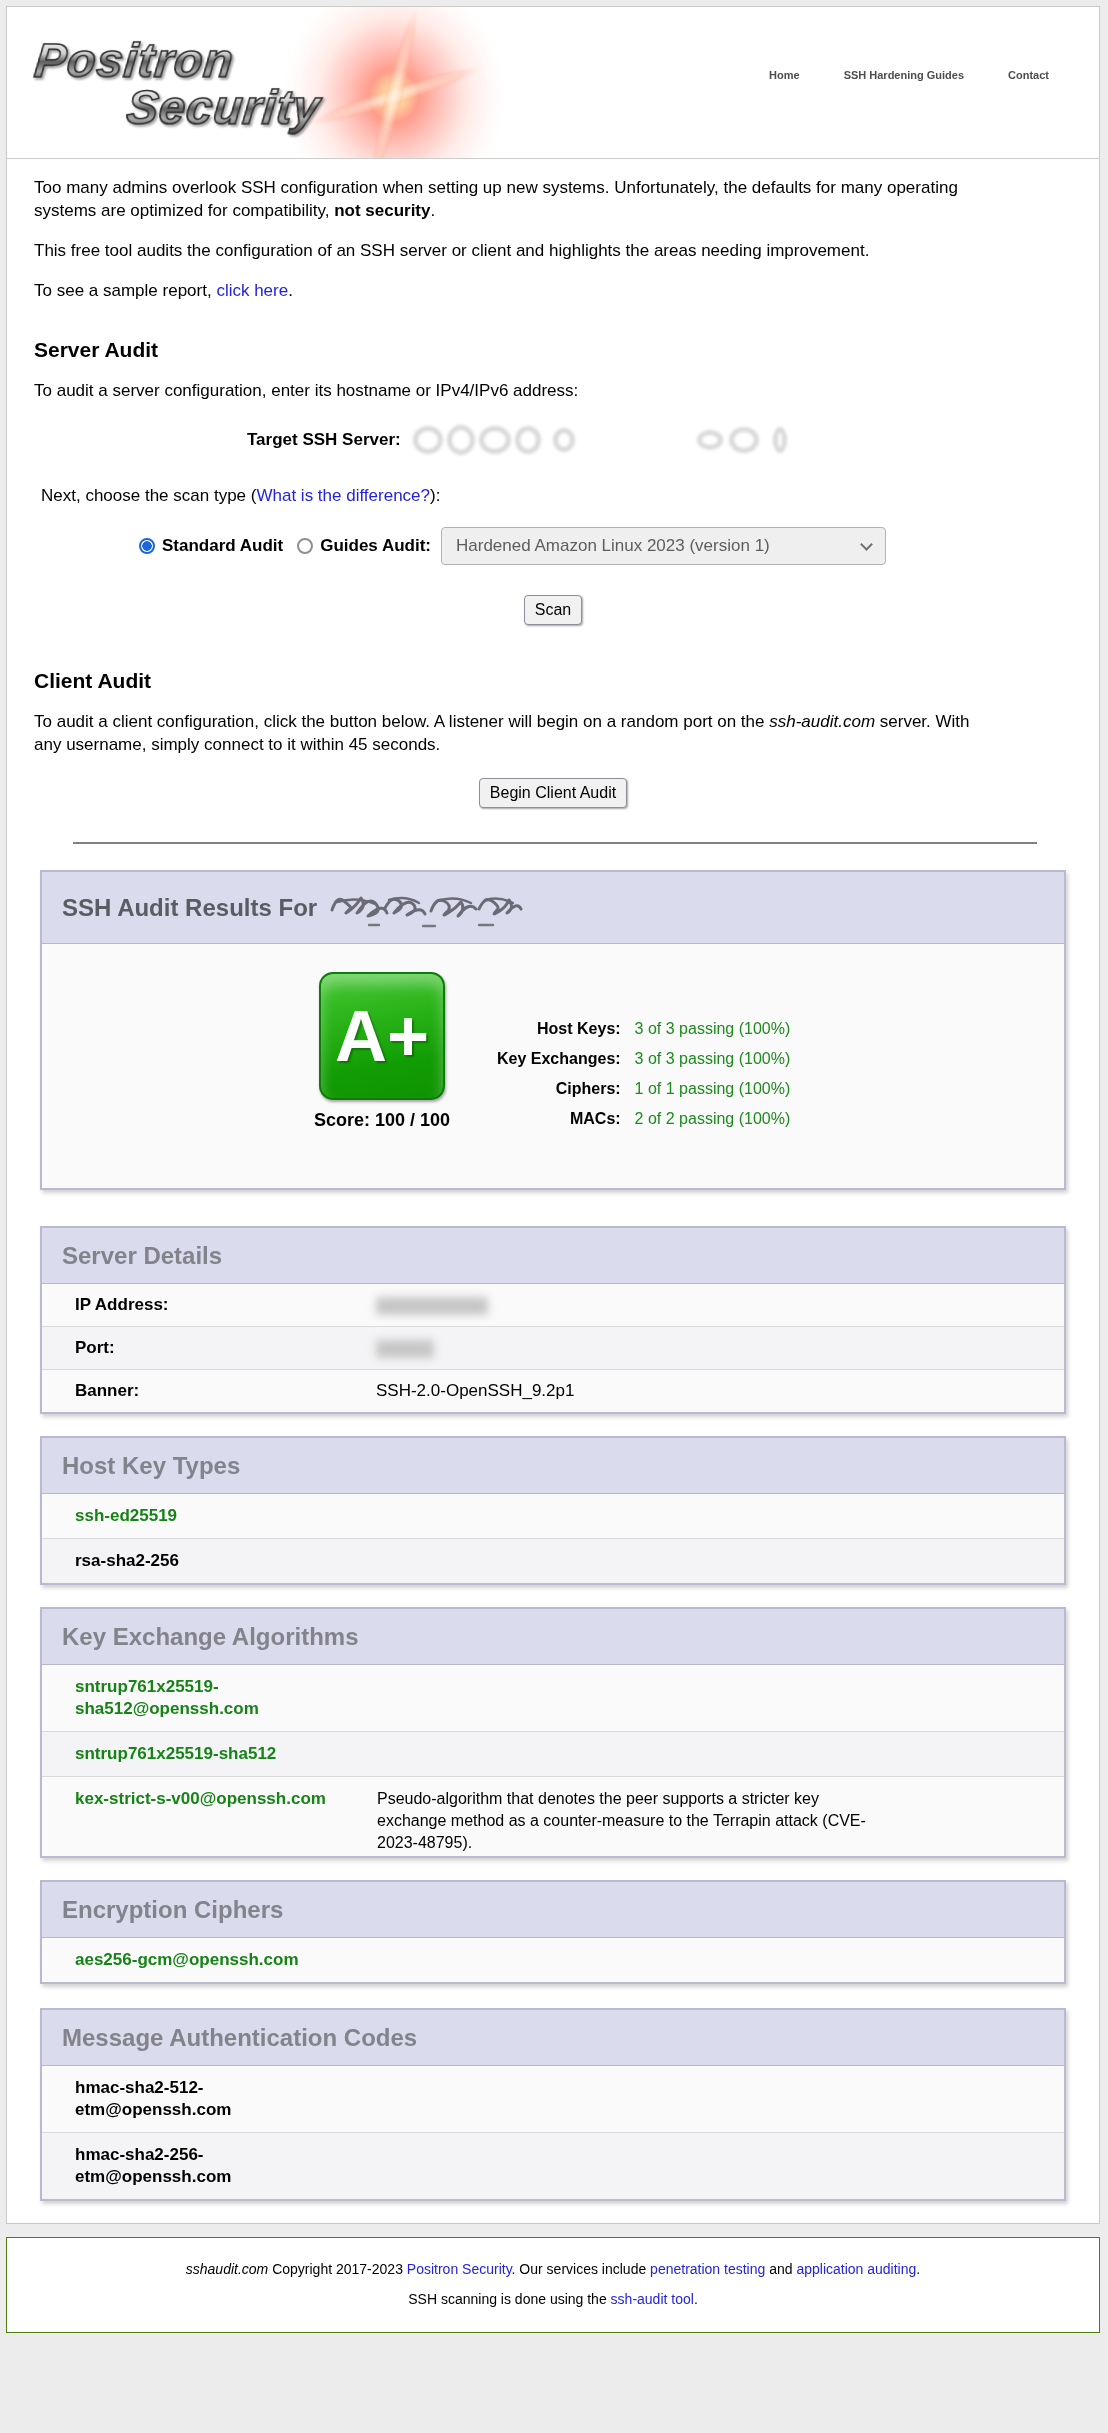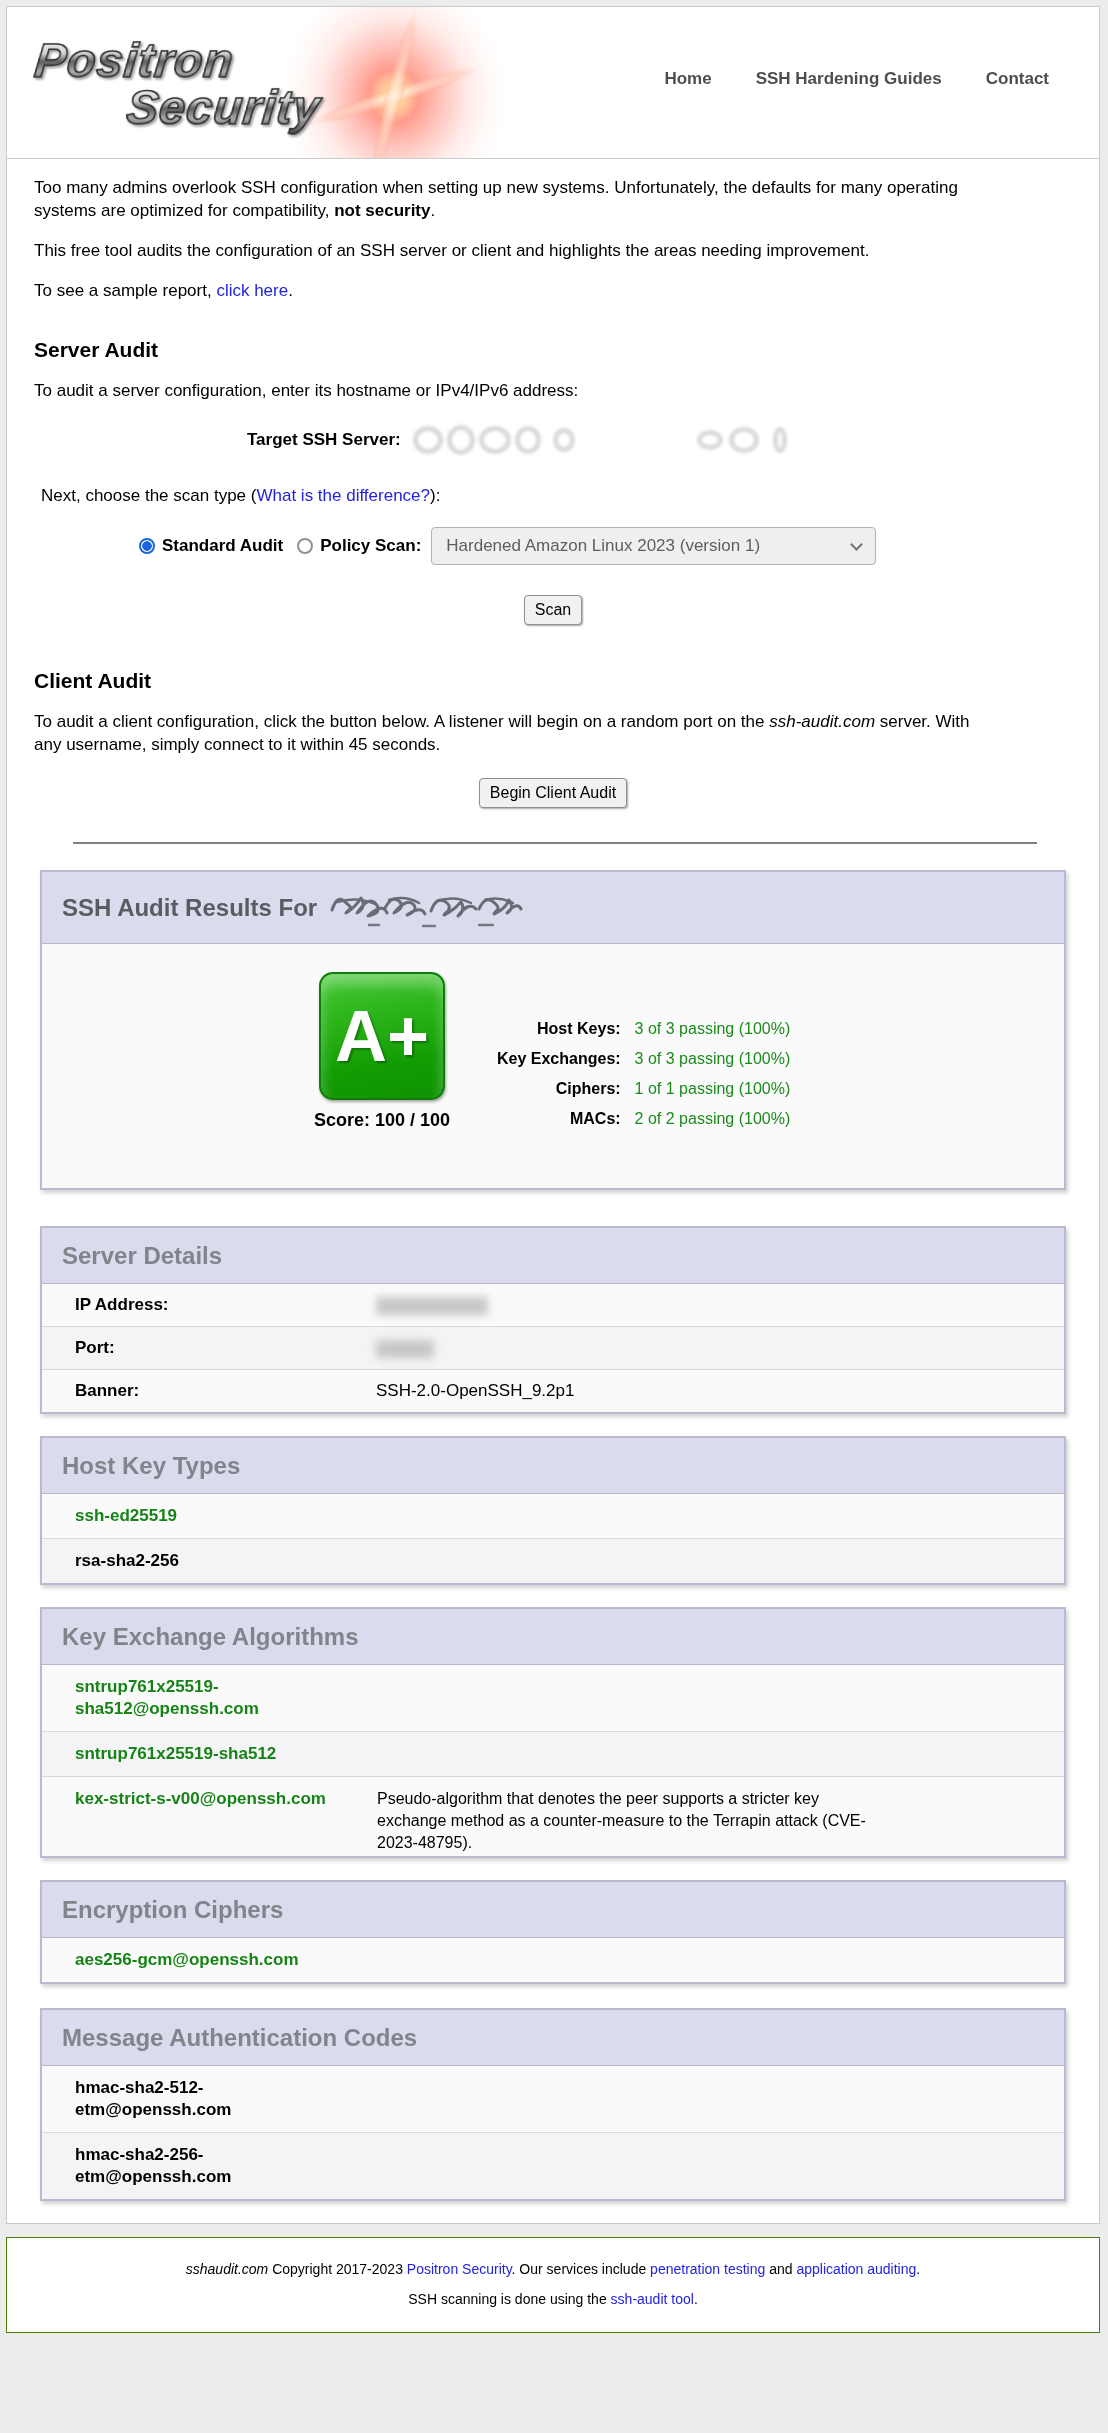--- a/index.html
+++ b/index.html
@@ -46,21 +46,21 @@
     -webkit-text-stroke:1.6px #2e2e2e;
     filter:drop-shadow(2px 2px 1px rgba(0,0,0,0.35));
     width:max-content;
   }
   .logo-line.l1 { margin:12px 0 0 6px; }
   .logo-line.l2 { margin:-8px 0 0 98px; }
   .main-nav {
     position:absolute; right:50px; top:62px; z-index:3;
     display:flex; gap:44px;
   }
-  .main-nav a { color:#4d4d4d; font-size:17px; font-weight:bold; text-decoration:none; cursor:pointer; }
+  .main-nav a { color:#4d4d4d; font-size:11px; font-weight:bold; text-decoration:none; cursor:pointer; }
   
   .content { padding:0 27px; }
   h2.sec { font-size:21px; font-weight:bold; margin:30px 0 0 0; }
   .para { font-size:17px; line-height:23px; max-width:960px; margin:17px 0 0 0; }
   a.inline-link { color:#2323dd; text-decoration:none; cursor:pointer; }
   .bold { font-weight:bold; }
   .ital { font-style:italic; }
   
   .target-row { display:flex; align-items:center; margin:20px 0 0 213px; }
   .target-label { font-size:17px; font-weight:bold; }
@@ -195,21 +195,21 @@
           <span class="bb b8"></span>
       </div>
     </div>
 
     <p class="para" style="margin-top:26px;margin-left:7px;"><span>Next, choose the scan type (</span><a class="inline-link">What is the difference?</a><span>):</span></p>
 
     <div class="radio-row">
       <span class="radio sel"></span>
       <span class="radio-label">Standard Audit</span>
       <span class="radio unsel" style="margin-left:14px;"></span>
-      <span class="radio-label">Policy Scan:</span>
+      <span class="radio-label">Guides Audit:</span>
       <div class="policy-select">
         <span class="sel-text">Hardened Amazon Linux 2023 (version 1)</span>
         <span class="chev"></span>
       </div>
     </div>
 
     <button class="btn scan-btn">Scan</button>
 
     <h2 class="sec" style="margin-top:44px;">Client Audit</h2>
     <p class="para"><span>To audit a client configuration, click the button below. A listener will begin on a random port on the </span><span class="ital">ssh-audit.com</span><span> server. With any username, simply connect to it within 45 seconds.</span></p>

